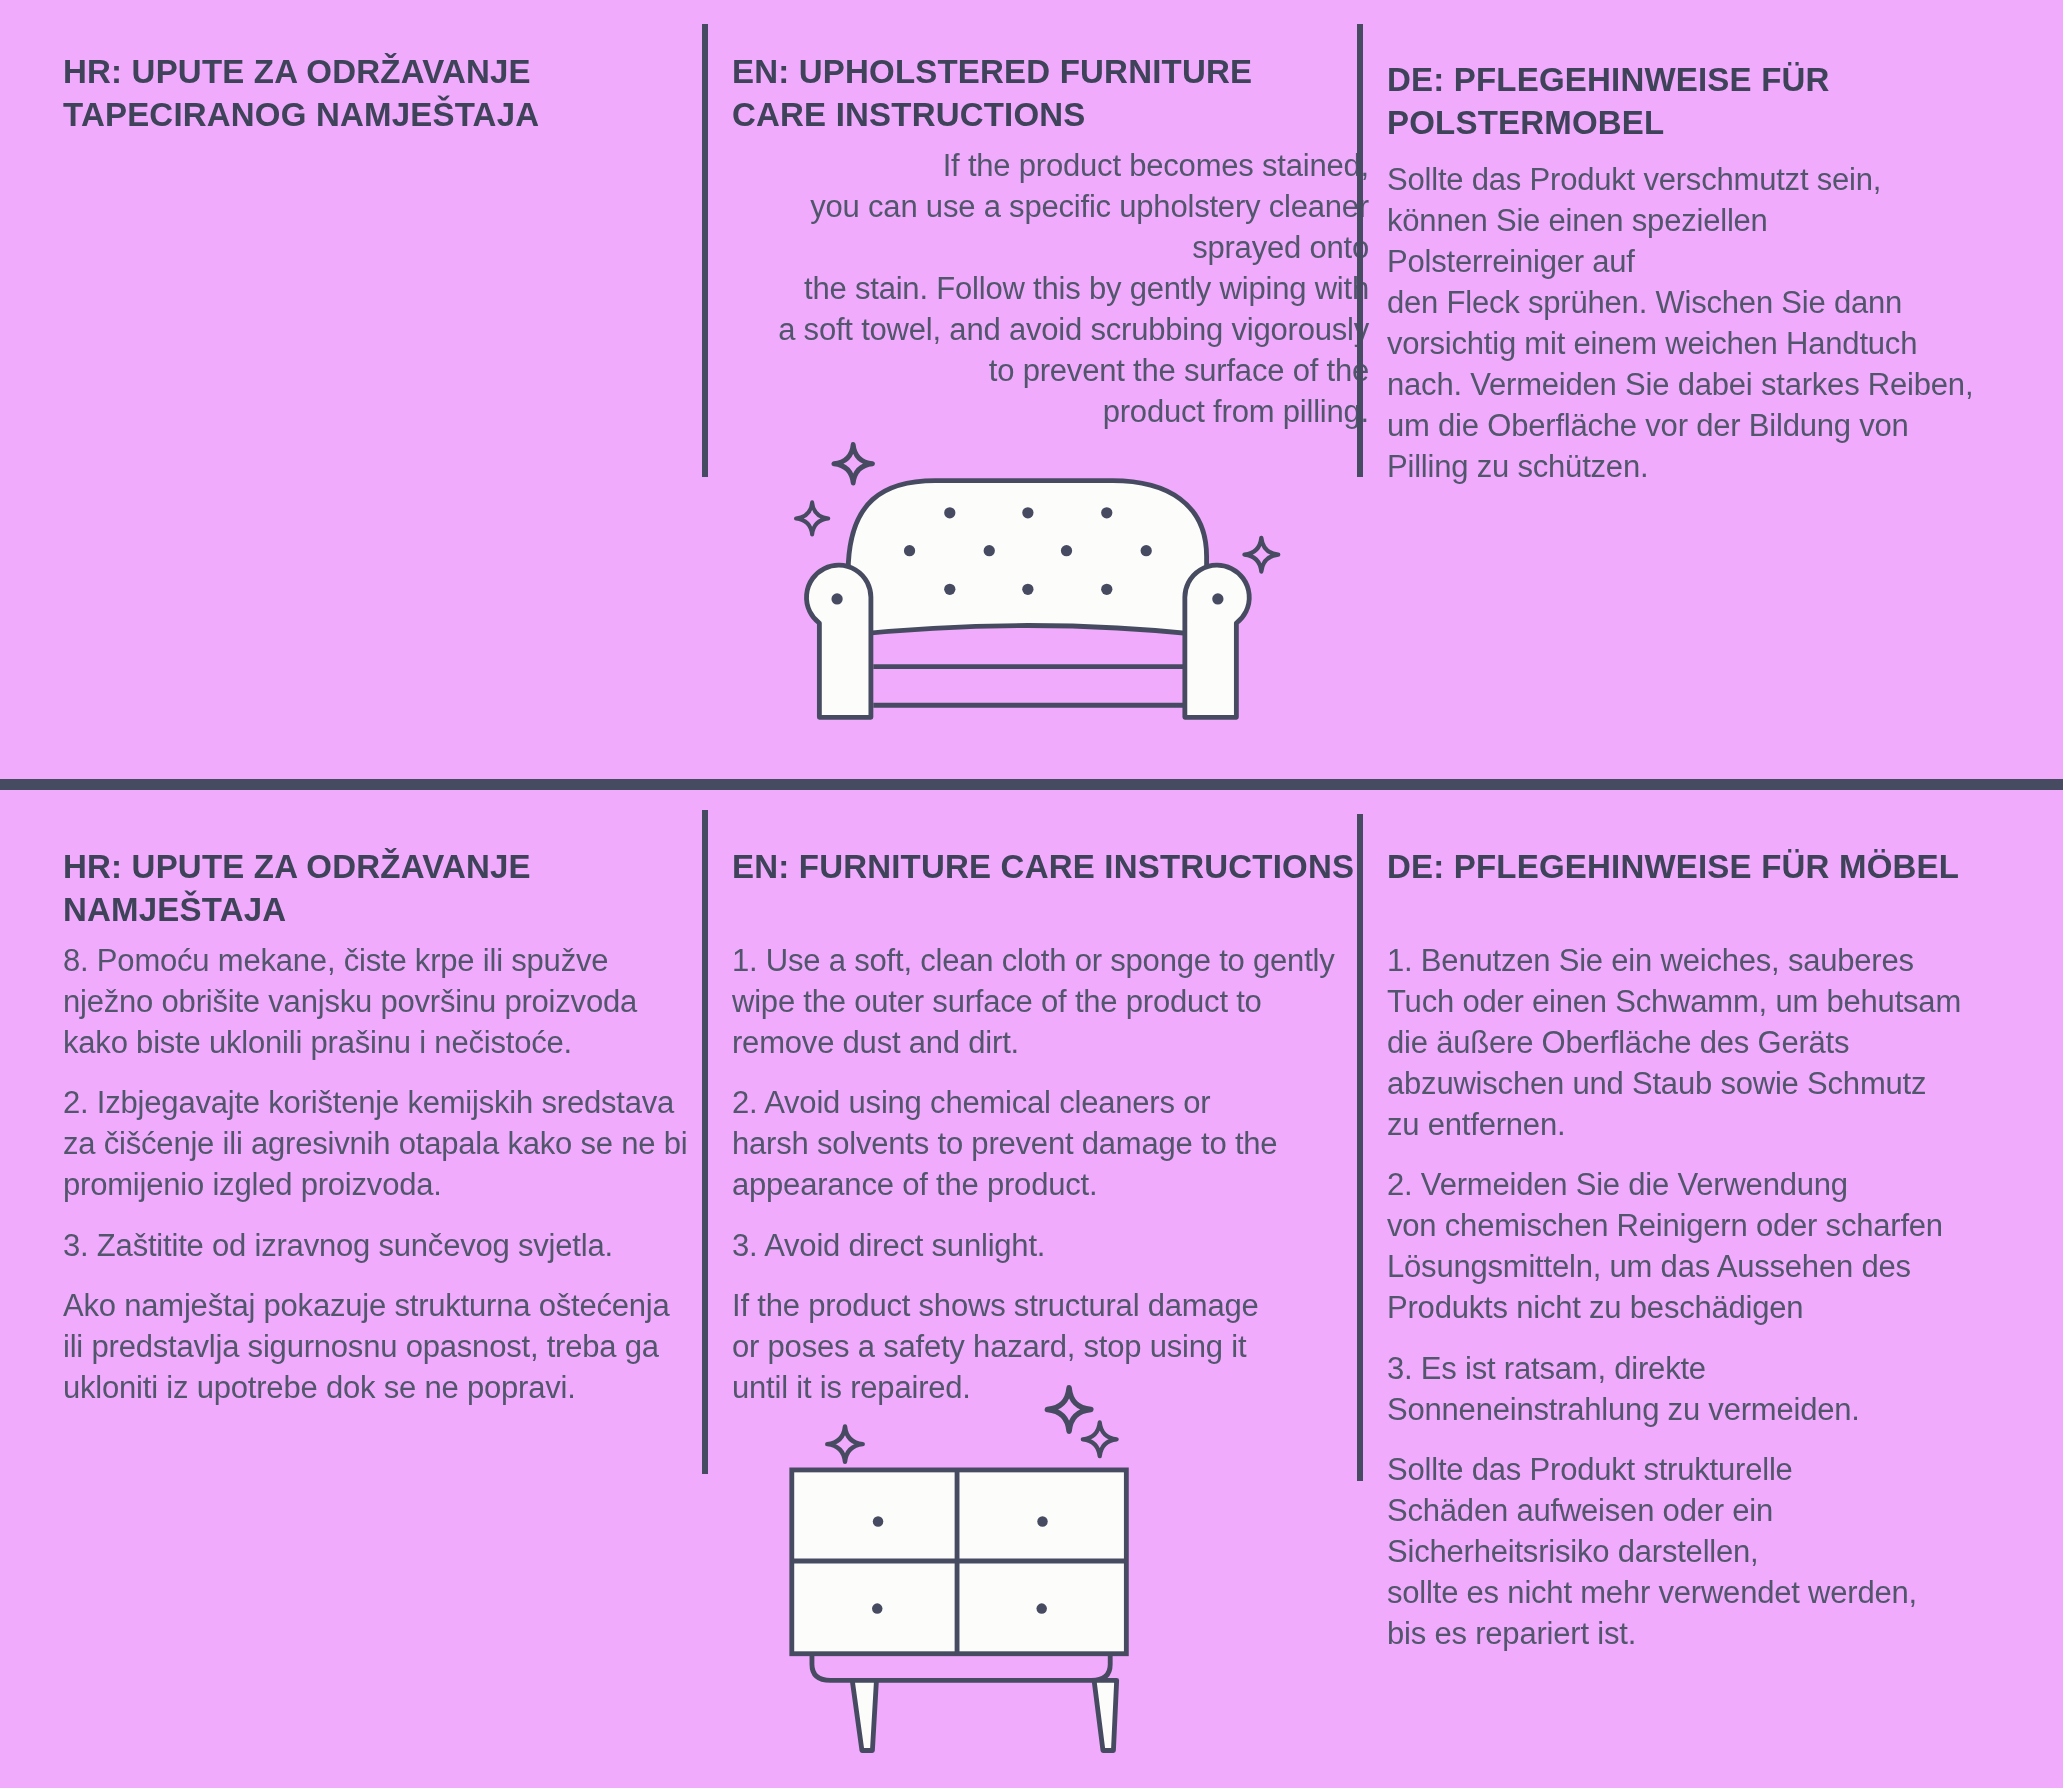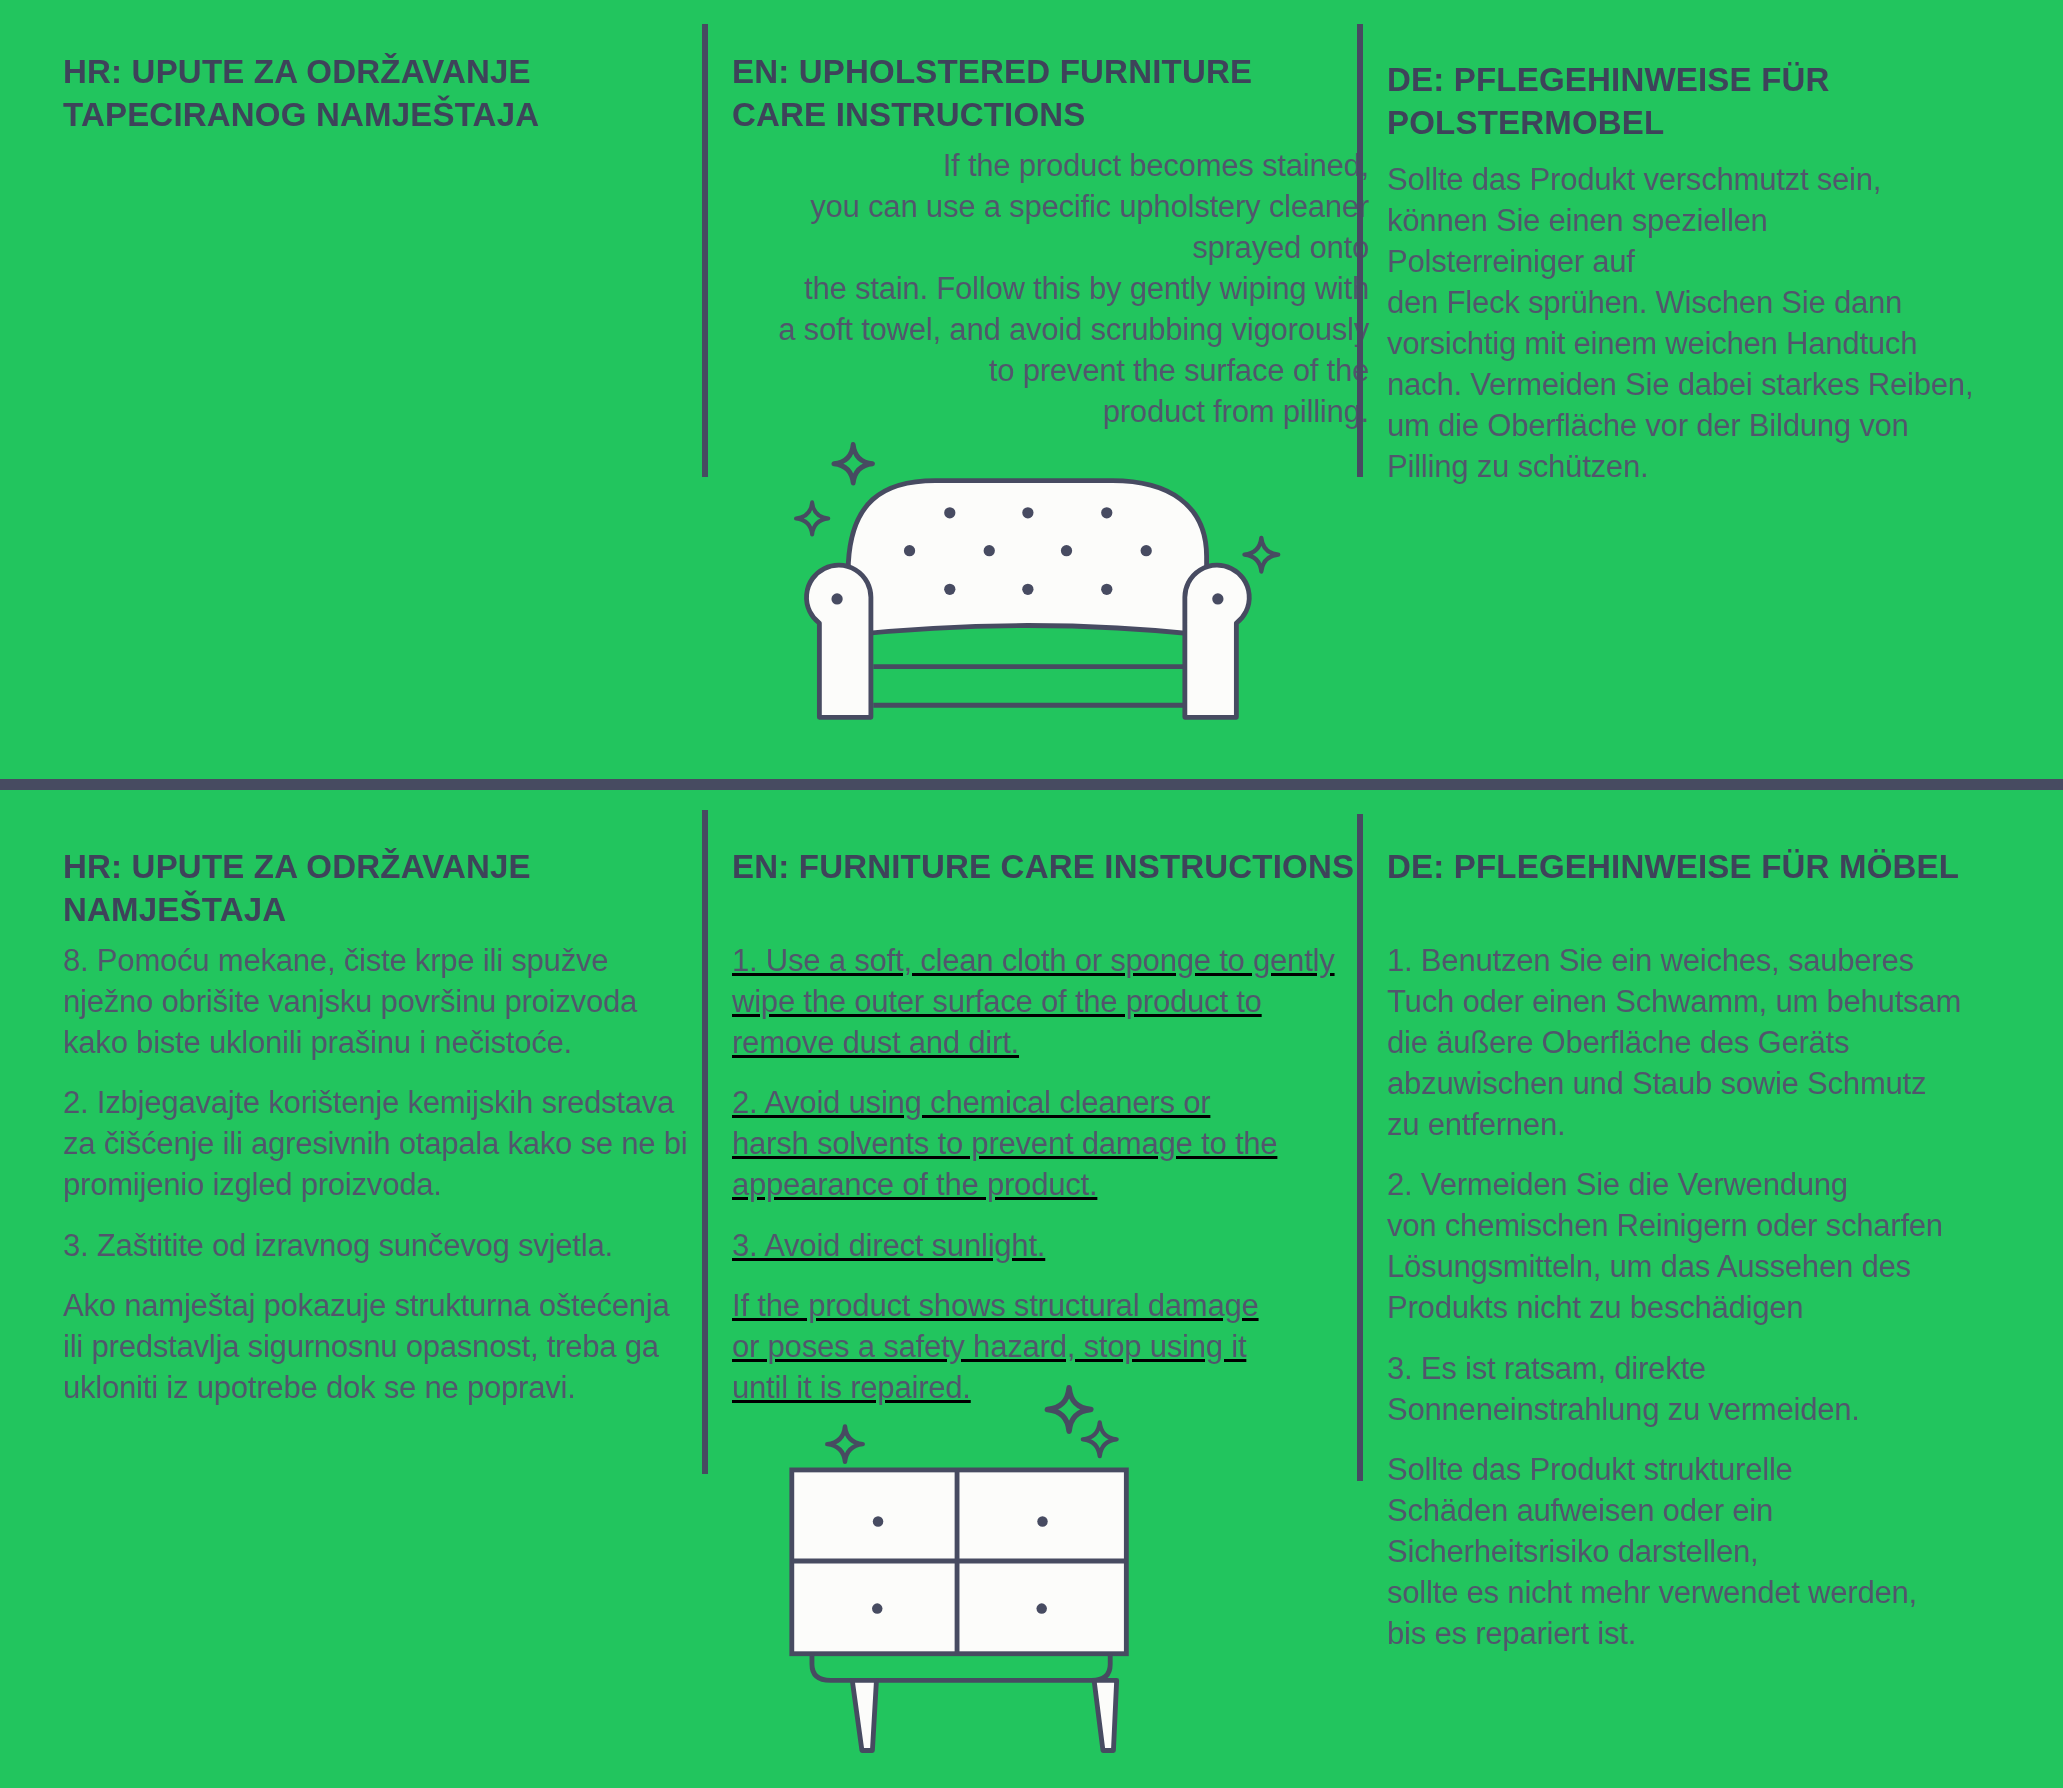--- a/index.html
+++ b/index.html
@@ -1,18 +1,18 @@
 <!DOCTYPE html>
 <html style="font-size:13px"><head>
 <meta charset="utf-8">
 <style>
   html,body { margin:0; padding:0; background:#fcfcfa; }
   .page {
     position:relative; width:2064px; height:1789px;
-    background:#22c55e; overflow:hidden;
+    background:#f0abfc; overflow:hidden;
     font-family:"Liberation Sans", sans-serif;
   }
   .col-title {
     position:absolute; font-weight:bold; font-size:33px; line-height:43px;
     color:#3e435a; white-space:pre-line; letter-spacing:0.2px;
   }
   .col-body {
     position:absolute; font-size:31px; line-height:41px;
     color:#51566c; white-space:pre-line; letter-spacing:-0.2px;
   }
@@ -105,21 +105,21 @@
 promijenio izgled proizvoda.</p>
     <p class="para">3. Zaštitite od izravnog sunčevog svjetla.</p>
     <p class="para">Ako namještaj pokazuje strukturna oštećenja
 ili predstavlja sigurnosnu opasnost, treba ga
 ukloniti iz upotrebe dok se ne popravi.</p>
   </div>
 
   <div class="vdiv" style="left:702px; top:810px; height:664px;"></div>
 
   <div class="col-title" style="left:732px; top:845px; width:637px;">EN: FURNITURE CARE INSTRUCTIONS</div>
-  <div class="col-paras" style="left:732px; top:940px; width:637px;text-decoration:underline;">
+  <div class="col-paras" style="left:732px; top:940px; width:637px;">
     <p class="para">1. Use a soft, clean cloth or sponge to gently
 wipe the outer surface of the product to
 remove dust and dirt.</p>
     <p class="para">2.  Avoid using chemical cleaners or
 harsh solvents to prevent damage to the
 appearance of the product.</p>
     <p class="para">3.  Avoid direct sunlight.</p>
     <p class="para">If the product shows structural damage
 or poses a safety hazard, stop using it
 until it is repaired.</p>

